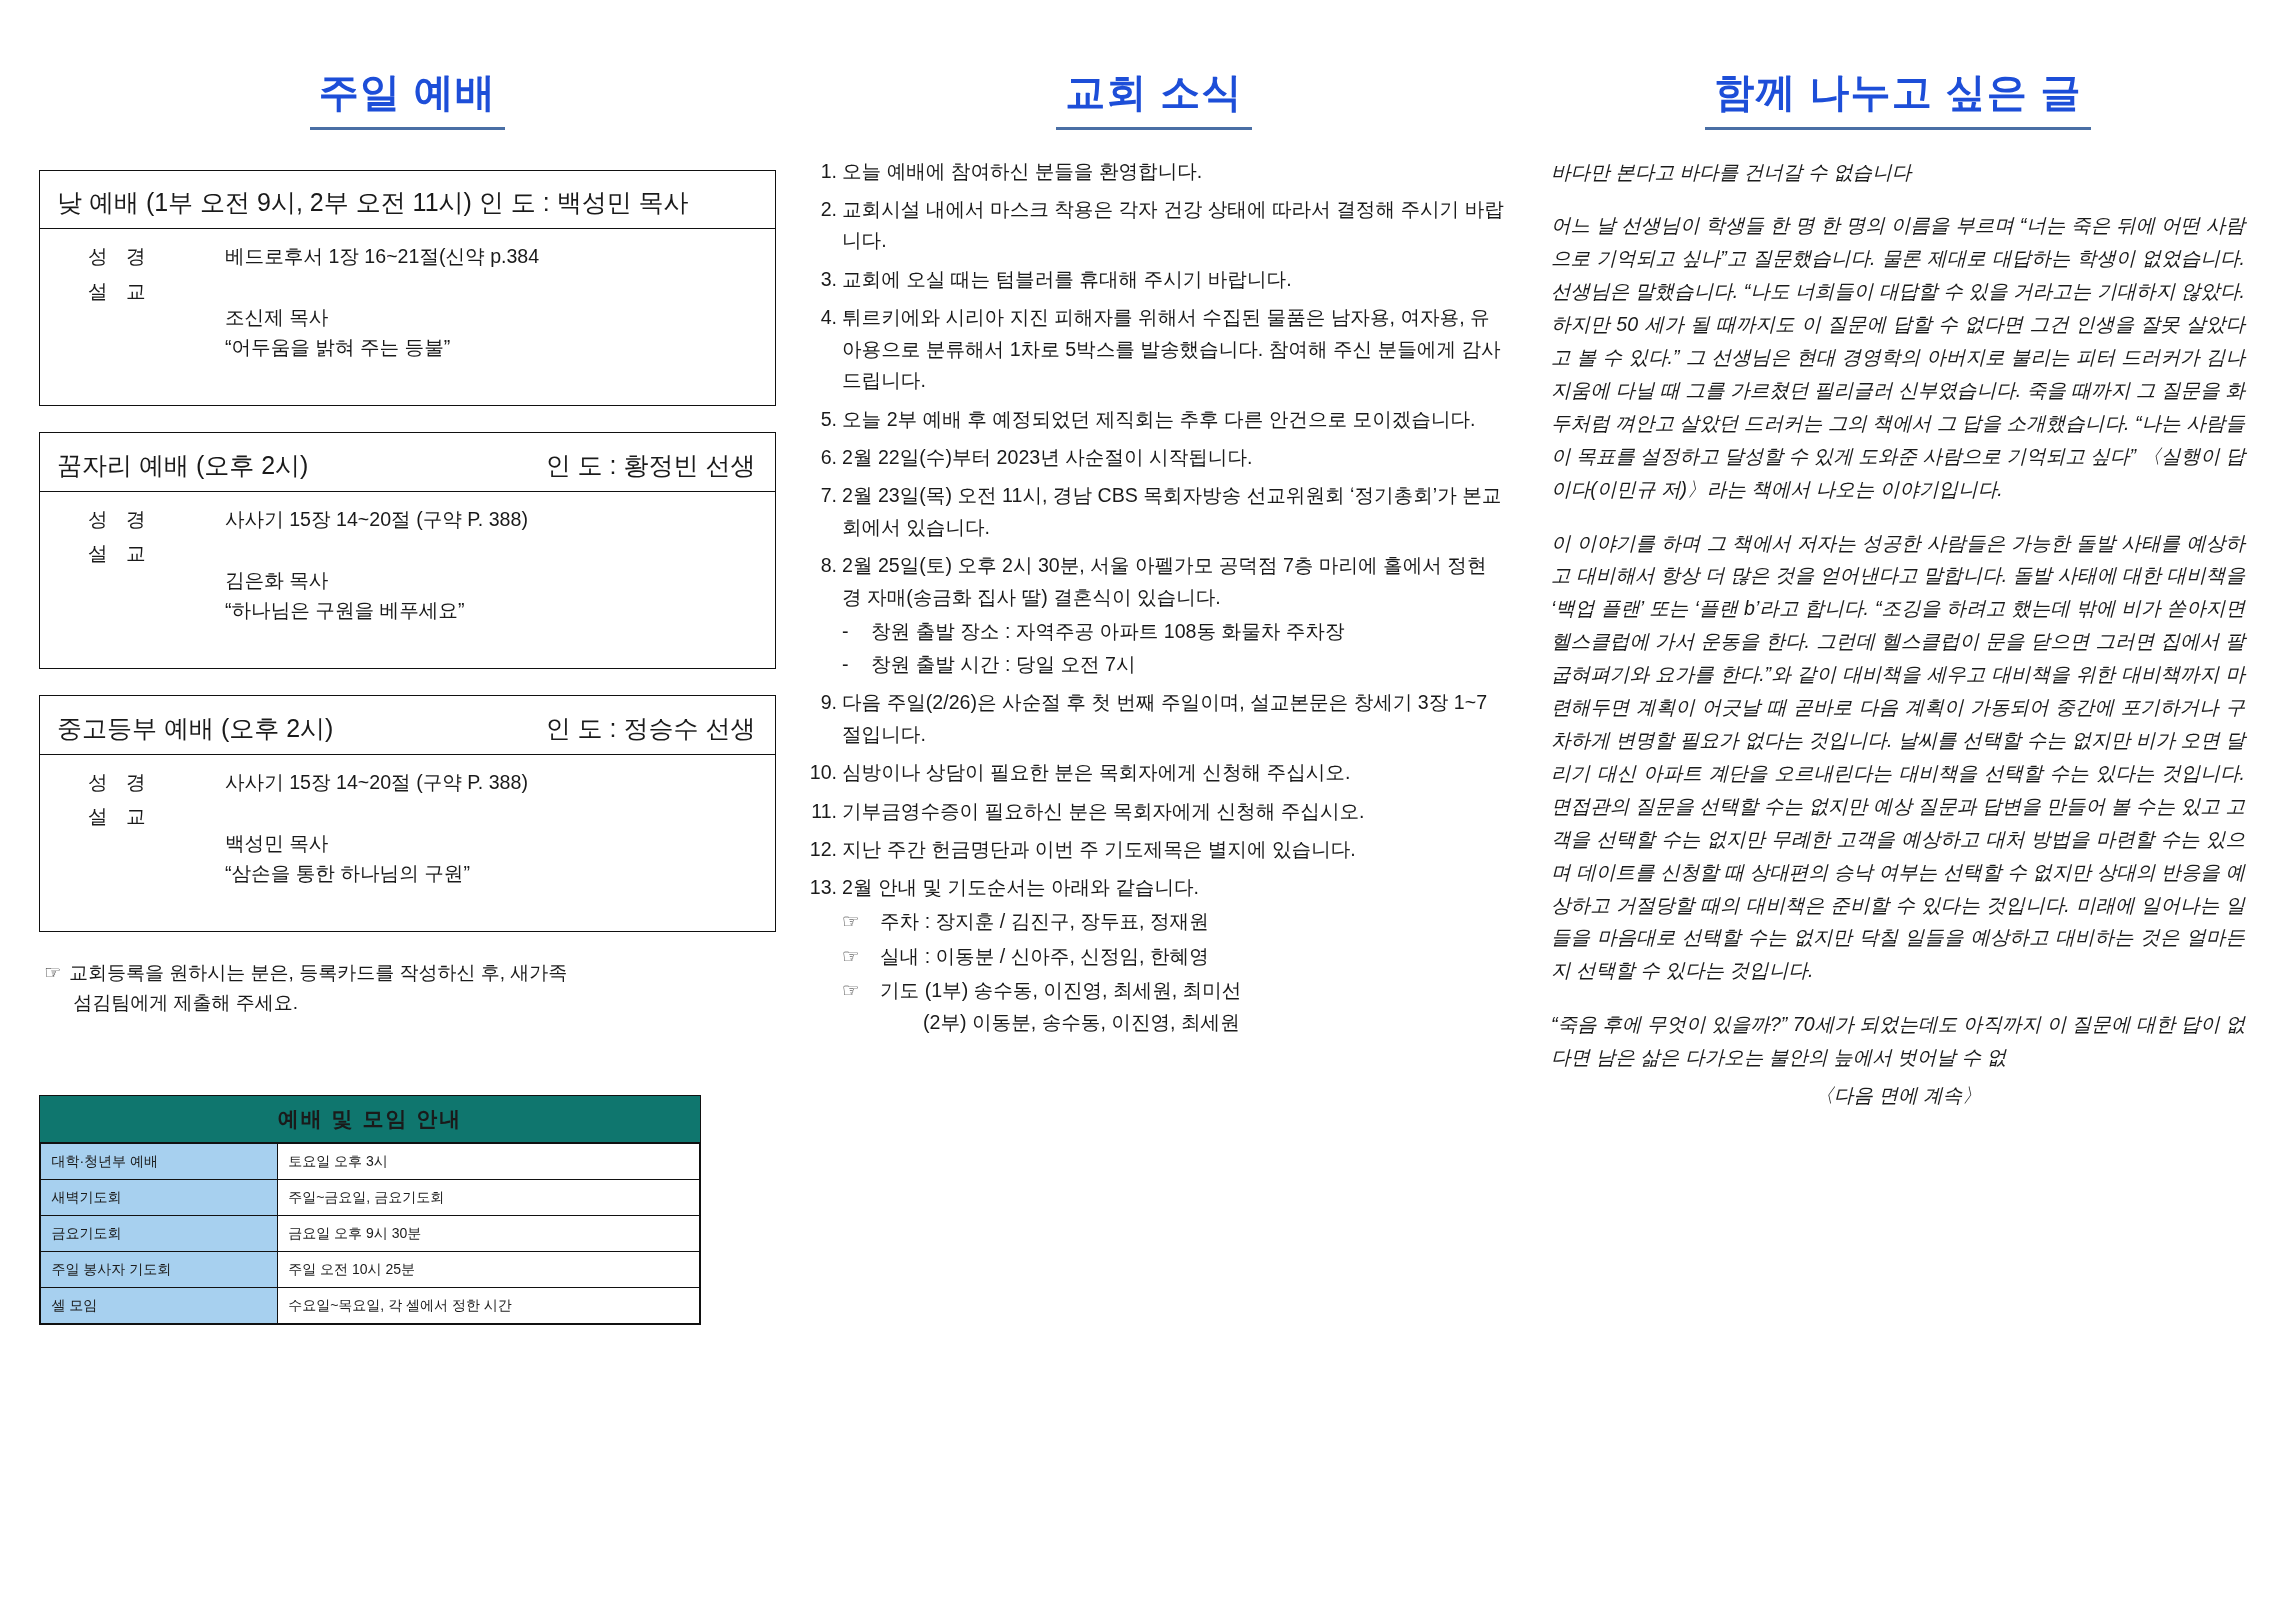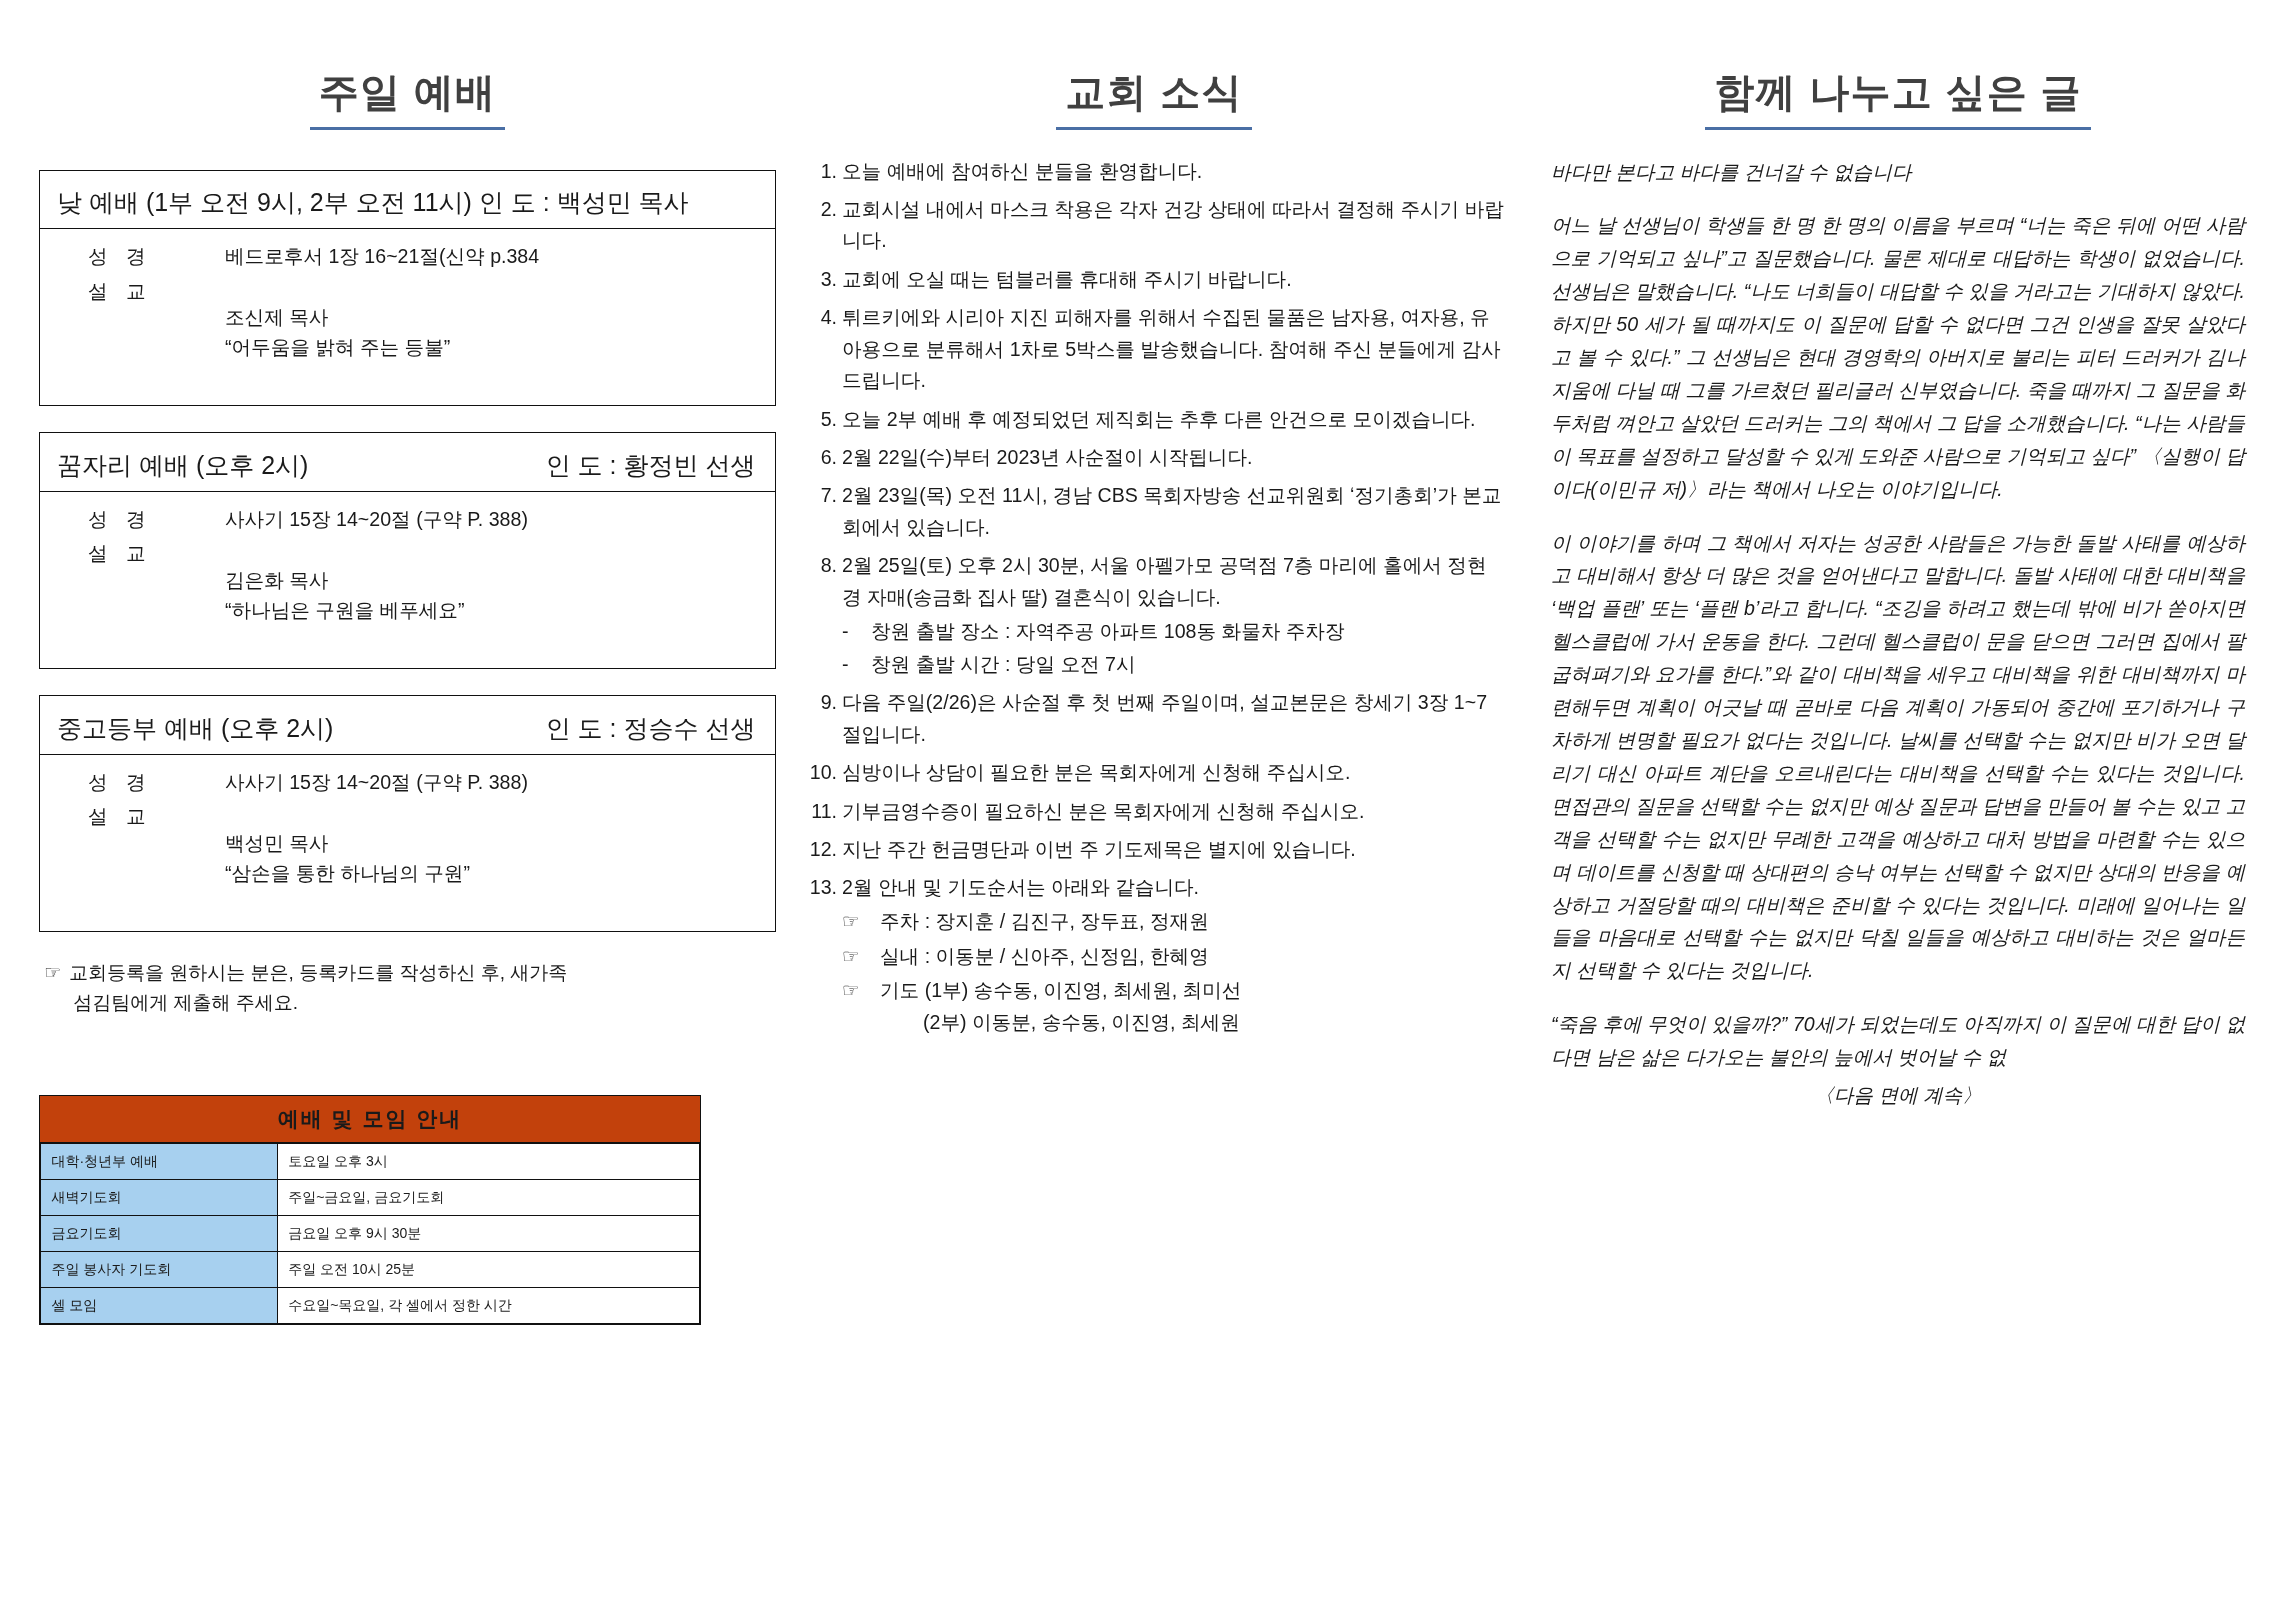--- a/index.html
+++ b/index.html
@@ -31,21 +31,21 @@
   .col-news     { left: 802px; width: 704px; }
   .col-essay    { left: 1551px; width: 694px; }
 
   
   .col-heading {
     text-align: center;
     font-size: 40px;
     font-weight: bold;
     letter-spacing: 1.3px;
     margin-top: 65px;
-    color: #404040;
+    color: #1d4ed8;
   }
   .col-heading .underline {
     display: inline-block;
     padding: 0 9px 6.5px 9px;
     border-bottom: 3.3px solid #4a6fa5;
   }
   .heading-essay .underline {
     border-bottom: 3.3px solid #4a6fa5;
   }
 
@@ -107,21 +107,21 @@
   .register-note .ind { display: block; padding-left: 29px; }
 
   
   .schedule-wrap {
     margin-top: 78px;
     border: 1.3px solid #111;
     width: 662px;
     box-sizing: border-box;
   }
   .schedule-title {
-    background: #c2410c;
+    background: #0f766e;
     text-align: center;
     font-size: 21px;
     font-weight: bold;
     padding: 9px 0;
     border-bottom: 1.3px solid #111;
     letter-spacing: 2px;
   }
   table.schedule {
     border-collapse: collapse;
     width: 100%;

